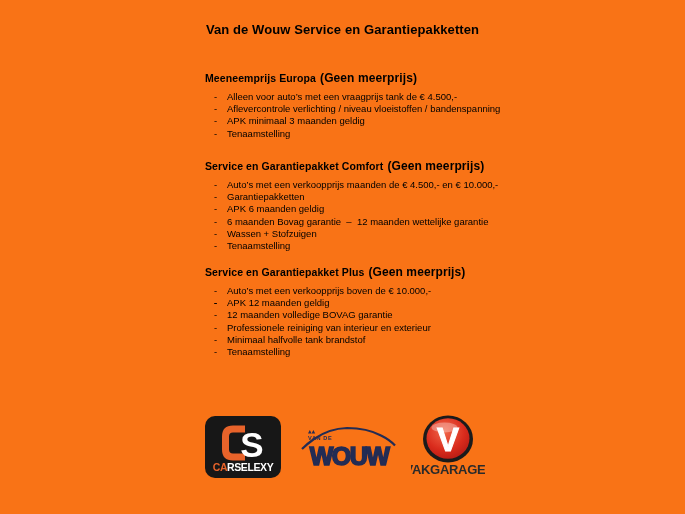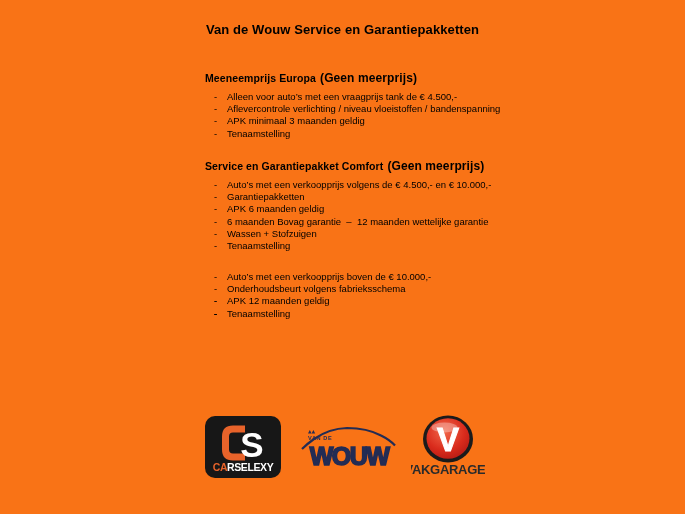--- a/index.html
+++ b/index.html
@@ -83,38 +83,39 @@
       <li><span class="dash">-</span><span class="li-text">Alleen voor auto’s met een vraagprijs tank de € 4.500,-</span></li>
       <li><span class="dash">-</span><span class="li-text">Aflevercontrole verlichting / niveau vloeistoffen / bandenspanning</span></li>
       <li><span class="dash">-</span><span class="li-text">APK minimaal 3 maanden geldig</span></li>
       <li><span class="dash">-</span><span class="li-text">Tenaamstelling</span></li>
     </ul>
   </section>
 
   <section class="sec" id="sec2">
     <h2><span>Service en Garantiepakket Comfort</span><span class="note">(Geen meerprijs)</span></h2>
     <ul>
-      <li><span class="dash">-</span><span class="li-text">Auto’s met een verkoopprijs volgens de € 4.500,- en € 10.000,-</span></li>
+      <li><span class="dash">-</span><span class="li-text">Auto’s met een verkoopprijs maanden de € 4.500,- en € 10.000,-</span></li>
       <li><span class="dash">-</span><span class="li-text">Garantiepakketten</span></li>
       <li><span class="dash">-</span><span class="li-text">APK 6 maanden geldig</span></li>
       <li><span class="dash">-</span><span class="li-text">6 maanden Bovag garantie  –  12 maanden wettelijke garantie</span></li>
       <li><span class="dash">-</span><span class="li-text">Wassen + Stofzuigen</span></li>
       <li><span class="dash">-</span><span class="li-text">Tenaamstelling</span></li>
     </ul>
   </section>
 
   <section class="sec" id="sec3">
+    <h2><span>Service en Garantiepakket Plus</span><span class="note">(Geen meerprijs)</span></h2>
     <ul>
       <li><span class="dash">-</span><span class="li-text">Auto’s met een verkoopprijs boven de € 10.000,-</span></li>
-      <li><span class="dash">-</span><span class="li-text">Onderhoudsbeurt volgens fabrieksschema</span></li>
+      <li><span class="dash">-</span></li>
       <li><span class="dash">-</span></li>
       <li><span class="dash">-</span><span class="li-text">APK 12 maanden geldig</span></li>
-      <li><span class="dash">-</span></li>
-      <li><span class="dash">-</span></li>
-      <li><span class="dash">-</span></li>
+      <li><span class="dash">-</span><span class="li-text">12 maanden volledige BOVAG garantie</span></li>
+      <li><span class="dash">-</span><span class="li-text">Professionele reiniging van interieur en exterieur</span></li>
+      <li><span class="dash">-</span><span class="li-text">Minimaal halfvolle tank brandstof</span></li>
       <li><span class="dash">-</span><span class="li-text">Tenaamstelling</span></li>
     </ul>
   </section>
 
   <div class="logos">
 
     <svg class="logo logo-carselexy" width="76" height="64" viewBox="0 0 76 64" xmlns="http://www.w3.org/2000/svg">
       <rect x="0" y="1" width="76" height="62" rx="10" fill="#171717"></rect>
       <path d="M 40 14 L 28 14 Q 20.5 14 20.5 21.5 L 20.5 34.5 Q 20.5 42 28 42 L 40 42" fill="none" stroke-width="7" stroke="#e8632a"></path>
       <text x="47" y="42" font-size="35" font-weight="bold" fill="#ffffff" text-anchor="middle" font-family="Liberation Sans, sans-serif">S</text>

